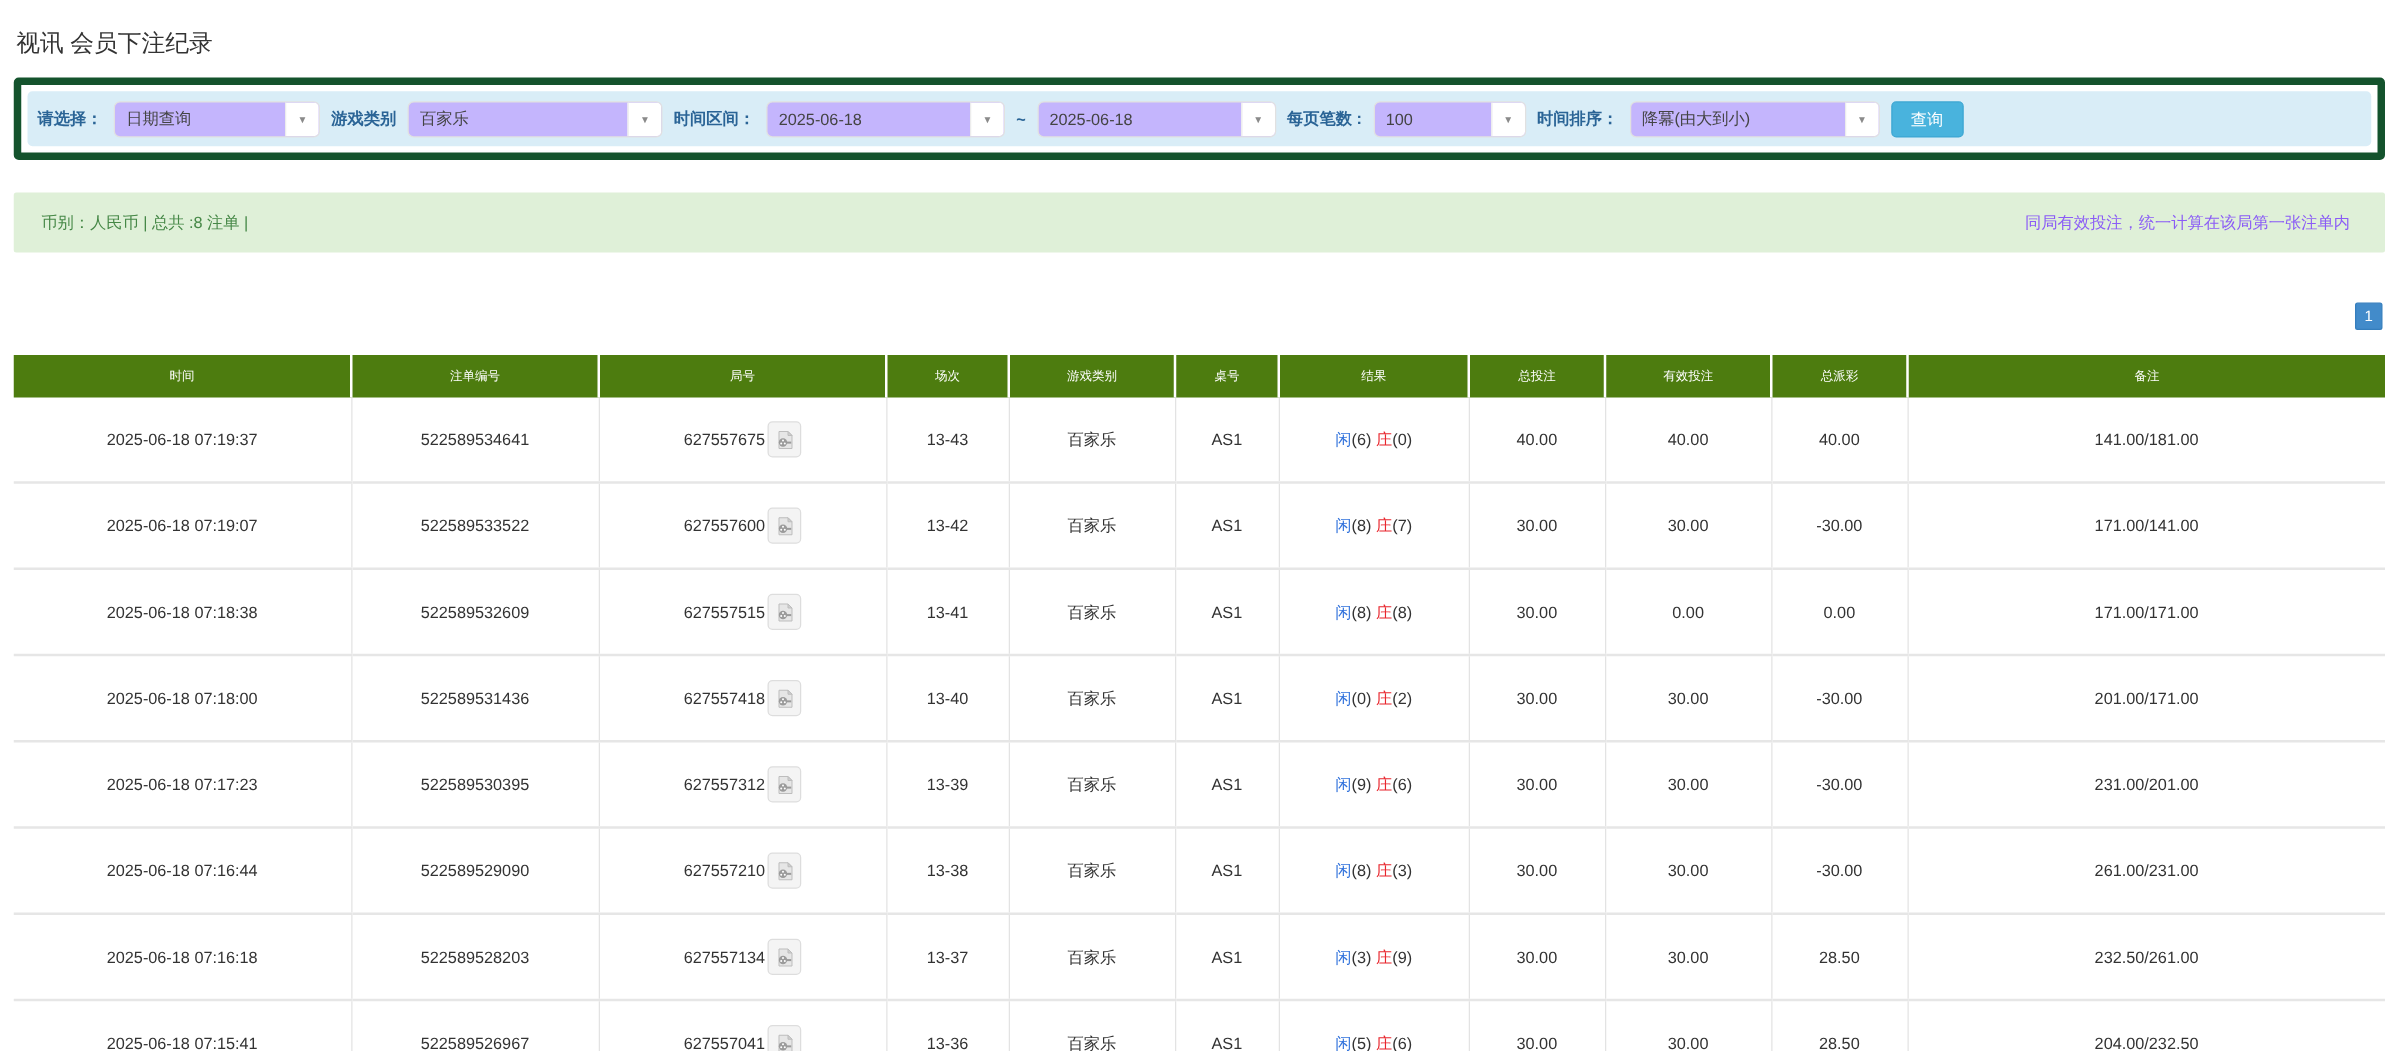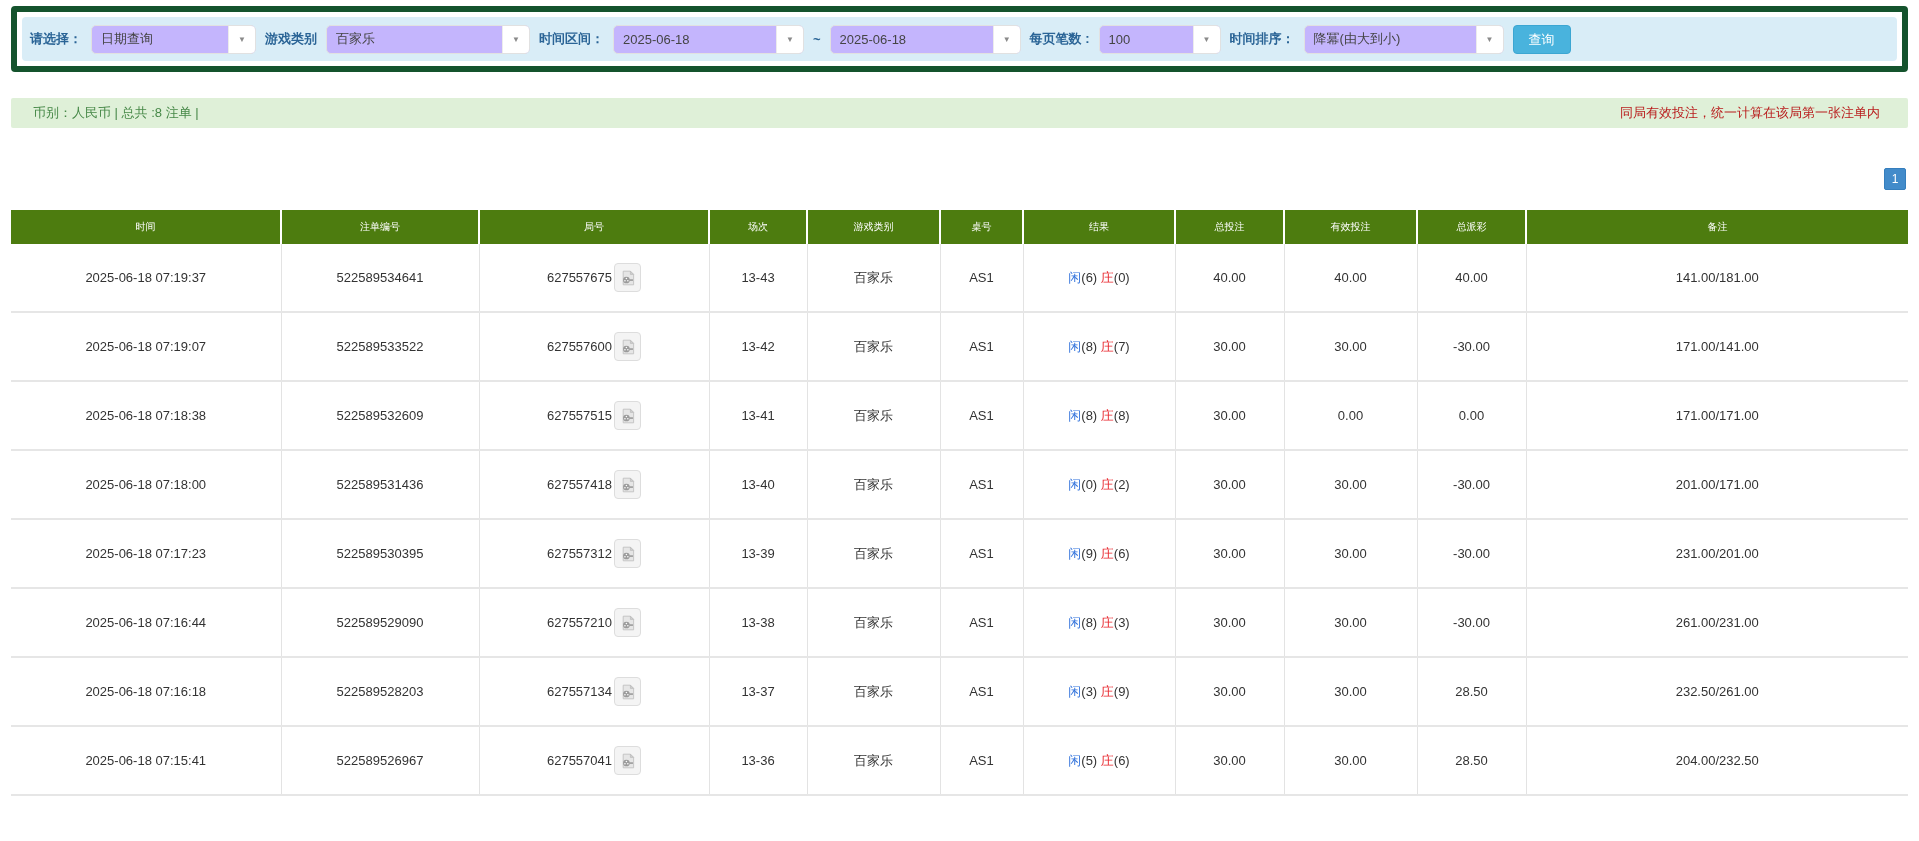--- a/index.html
+++ b/index.html
@@ -34,27 +34,27 @@
     display:flex; align-items:center; justify-content:center;
     color:#8a8a8a; font-size:8px; cursor:pointer;
   }
   .btn-search {
     background:#49b3dd; color:#fff; border:1px solid #3ca6d2; border-radius:4px;
     font-size:13px; padding:5px 15px; height:29px; cursor:pointer;
   }
 
   
   .summary-bar {
-    margin-top:26px; background:#dff0d8; border-radius:2px; height:30px;
+    margin-top:26px; background:#dff0d8; border-radius:2px; height:48px;
     display:flex; align-items:center; justify-content:space-between;
     padding:0 28px 0 22px;
     gap:32px;
   }
   .summary-left  { color:#468847; font-size:13px; }
-  .summary-right { color:#b91c1c; font-size:13px; }
+  .summary-right { color:#8b5cf6; font-size:13px; }
 
   
   .pager-row { display:flex; justify-content:flex-end; margin-top:40px; padding-right:2px; }
   .pager-btn {
     min-width:22px; height:22px; background:#428bca; color:#fff; border:1px solid #357ebd;
     font-size:12px; display:flex; align-items:center; justify-content:center;
     border-radius:2px; cursor:pointer;
   }
 
   
@@ -79,20 +79,21 @@
   .video-btn {
     width:27px; height:29px; background:#f4f4f4; border:1px solid #ddd; border-radius:4px;
     display:inline-flex; align-items:center; justify-content:center; cursor:pointer; padding:0;
   }
 </style>
 </head>
 <body>
 
 <div class="page">
 
+  <div class="page-title">视讯 会员下注纪录</div>
 
   <div class="filter-panel">
     <div class="filter-bar">
 
       <span class="flabel">请选择：</span>
       <div class="combo" style="width:165px;">
         <span class="combo-text">日期查询</span>
         <span class="combo-arrow">▼</span>
       </div>
 

